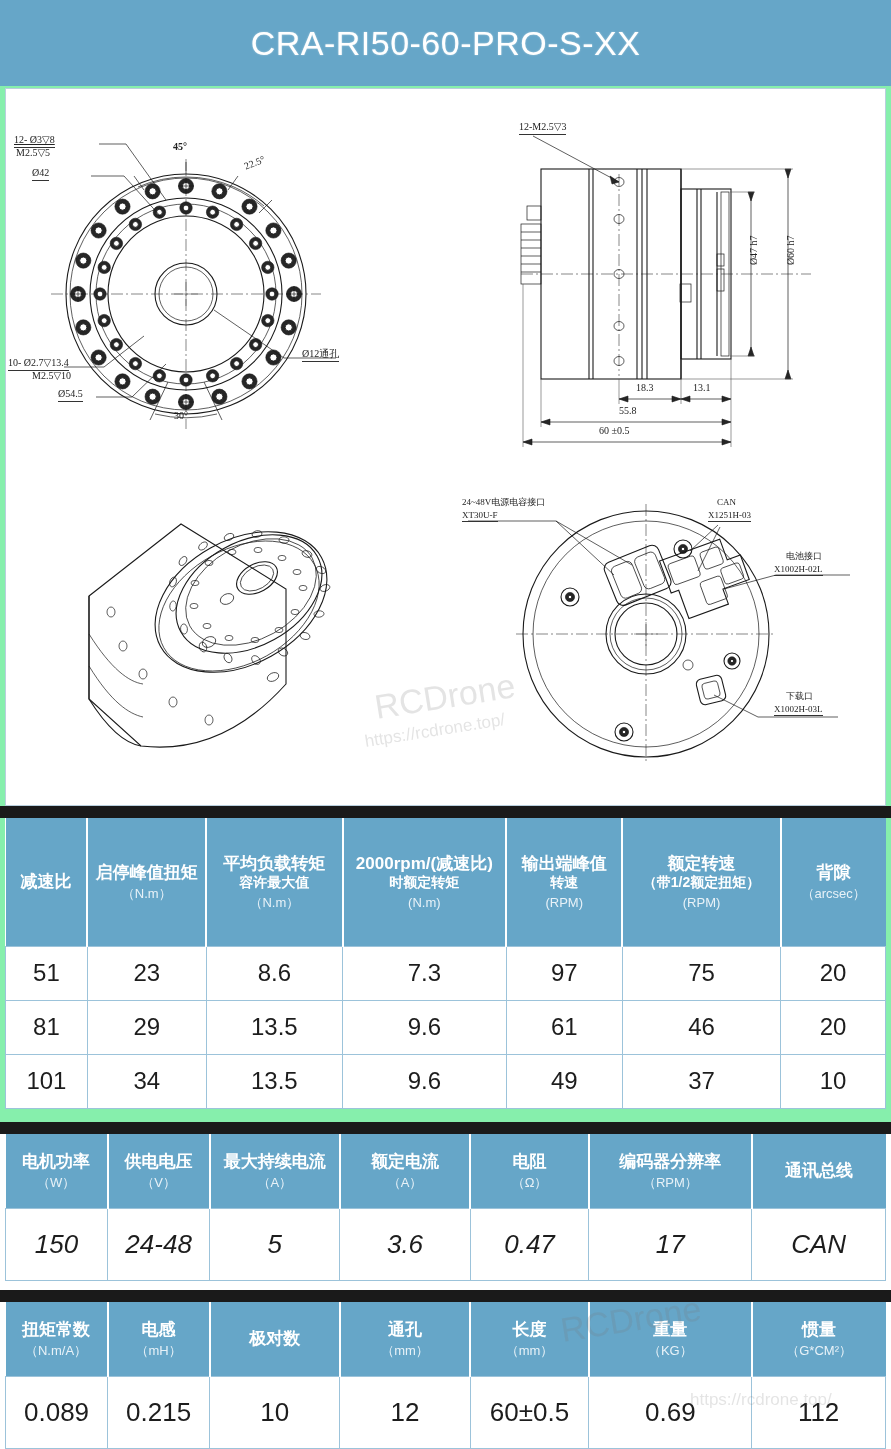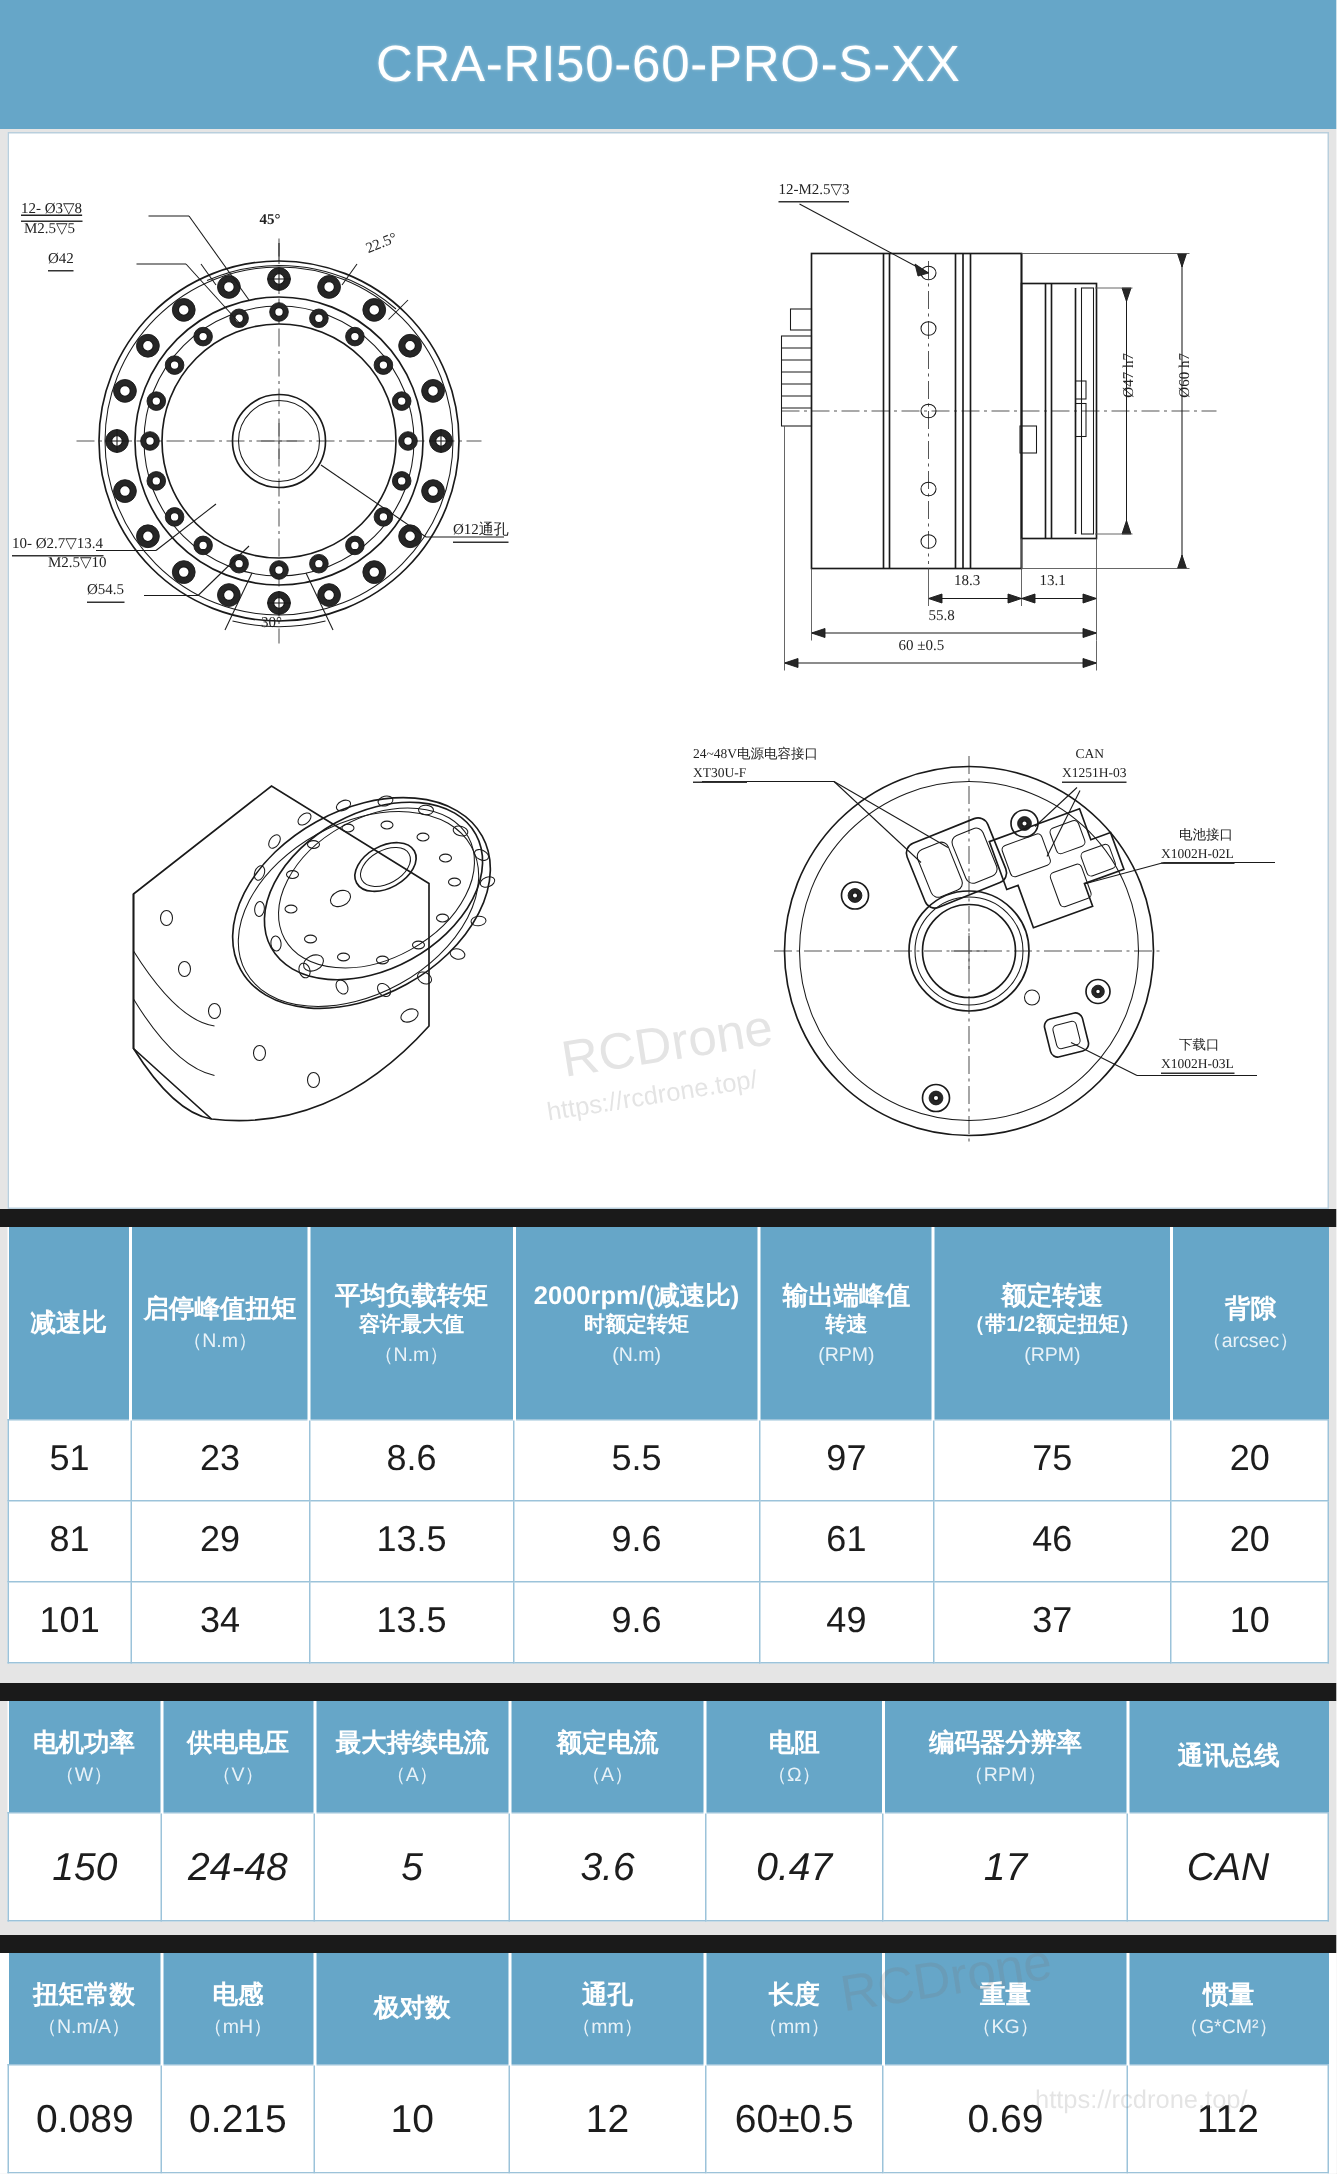--- a/index.html
+++ b/index.html
@@ -6,22 +6,22 @@
   html, body {
     width: 891px;
     height: 1449px;
     background: #ffffff;
     font-family: "Liberation Sans", "DejaVu Sans", sans-serif;
     overflow: hidden;
   }
   .page {
     position: relative;
     width: 891px;
-    height: 1301px;
-    background: #e5e5e5;
+    height: 1122px;
+    background: #86efac;
   }
 
   
   .titlebar {
     position: absolute;
     left: 0; top: 0;
     width: 891px; height: 86px;
     background: #66a6c8;
     display: flex; align-items: center; justify-content: center;
   }
@@ -645,21 +645,21 @@
             <span class="th-main">背隙</span>
             <span class="th-unit">（arcsec）</span>
           </th>
         </tr>
       </thead>
       <tbody>
         <tr>
           <td>51</td>
           <td>23</td>
           <td>8.6</td>
-          <td>5.5</td>
+          <td>7.3</td>
           <td>97</td>
           <td>75</td>
           <td>20</td>
         </tr>
         <tr>
           <td>81</td>
           <td>29</td>
           <td>13.5</td>
           <td>9.6</td>
           <td>61</td>

